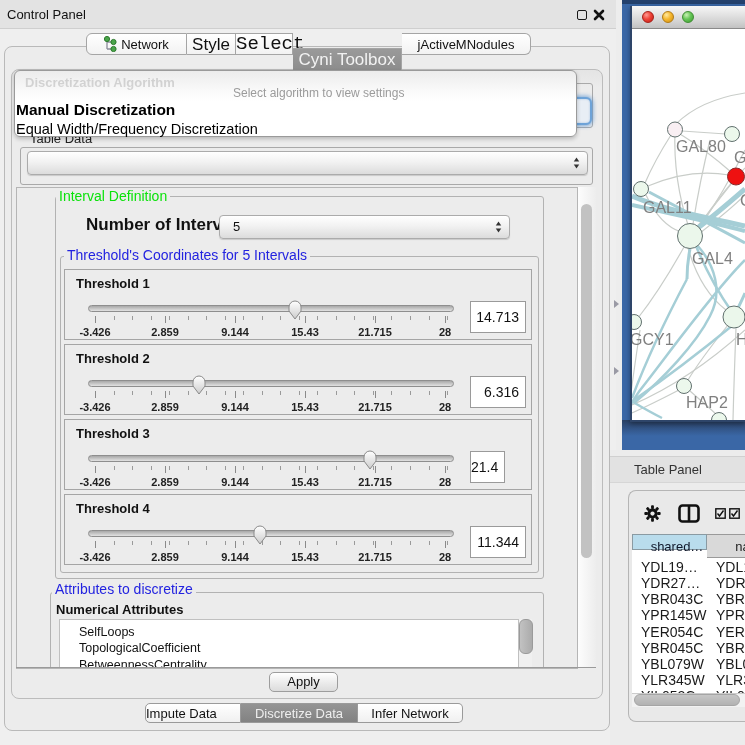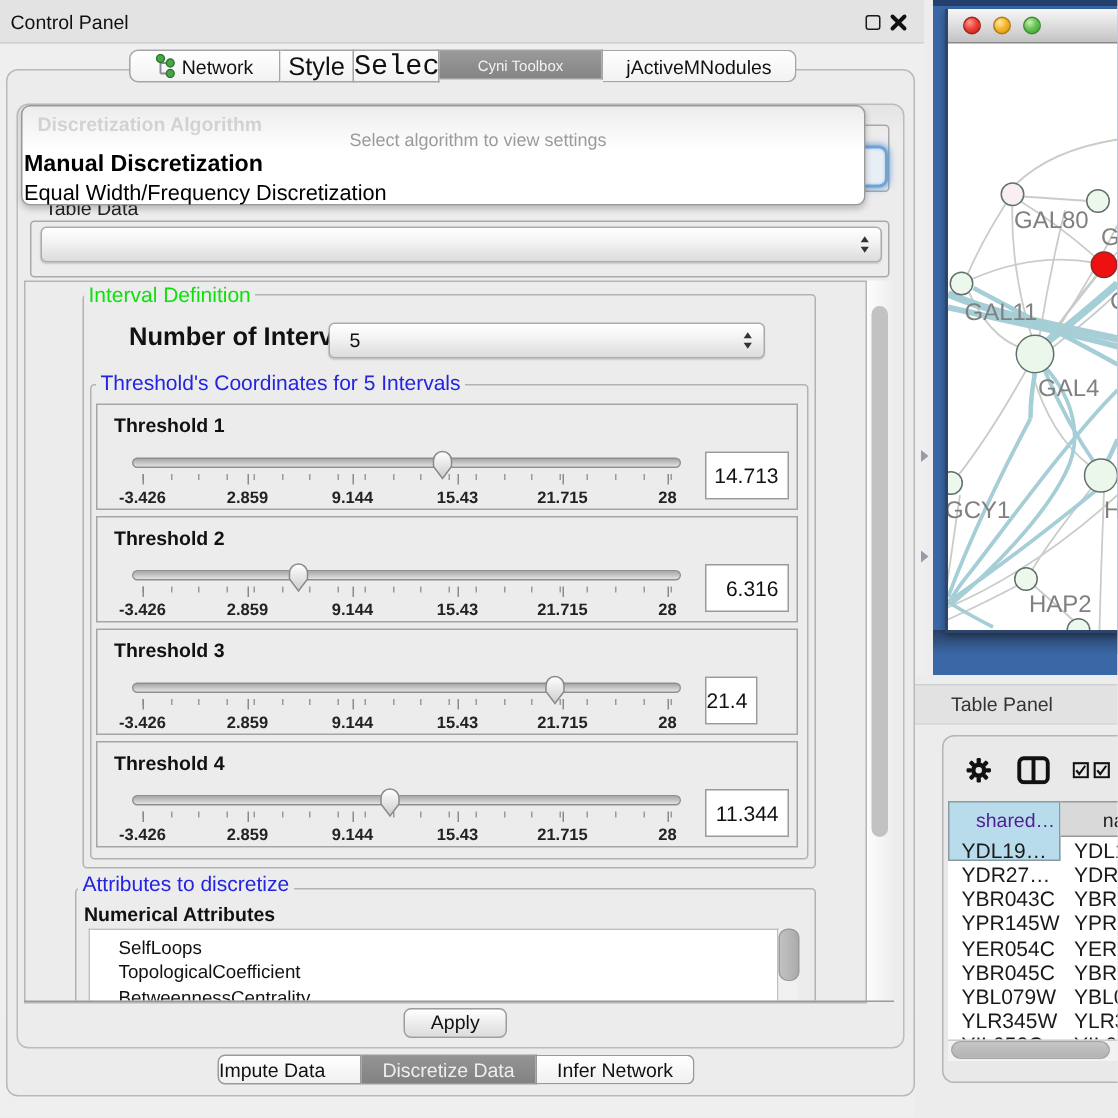--- a/index.html
+++ b/index.html
@@ -32,21 +32,21 @@
 
 <div id="toptabs" class="abs" style="left:86px;top:33px;height:22px;display:flex;">
       <div style="width:101px;height:22px;box-sizing:border-box;border:1px solid #a5a5a5;border-radius:6px 0 0 6px;background:linear-gradient(#ffffff,#f2f2f2);color:#111;font-size:13px;text-align:center;line-height:21px;"><svg style="vertical-align:-3px;margin-right:4px;" width="13" height="16" viewBox="0 0 13 16">
           <path d="M3 3 L3 13 M3 6 L8 6 M3 13 L8 13" stroke="#8a8a9a" stroke-width="1.3" fill="none"></path>
           <circle cx="3" cy="3" r="2.6" fill="#4aa54a" stroke="#2d7a2d"></circle>
           <circle cx="9.5" cy="6" r="2.6" fill="#4aa54a" stroke="#2d7a2d"></circle>
           <circle cx="9.5" cy="13" r="2.6" fill="#4aa54a" stroke="#2d7a2d"></circle>
         </svg>Network</div>
       <div style="width:49px;height:22px;box-sizing:border-box;border:1px solid #a5a5a5;border-left:none;background:linear-gradient(#ffffff,#f2f2f2);color:#111;font-size:17px;text-align:center;line-height:21px;">Style</div>
       <div style="width:57px;height:22px;box-sizing:border-box;border:1px solid #a5a5a5;border-left:none;background:linear-gradient(#ffffff,#f2f2f2);color:#111;font-size:19px;text-align:right;line-height:21px;font-family:Liberation Mono, monospace;">Select</div>
-      <div style="width:109px;height:20px;box-sizing:border-box;border:1px solid #a5a5a5;border-left:none;background:linear-gradient(#9a9a9a,#848484);color:#f2f2f2;font-size:10px;text-align:center;line-height:21px;">Cyni Toolbox</div>
+      <div style="width:109px;height:36px;box-sizing:border-box;border:1px solid #a5a5a5;border-left:none;background:linear-gradient(#9a9a9a,#848484);color:#f2f2f2;font-size:17px;text-align:center;line-height:21px;margin-top:15px;">Cyni Toolbox</div>
       <div style="width:129px;height:22px;box-sizing:border-box;border:1px solid #a5a5a5;border-left:none;border-radius:0 6px 6px 0;background:linear-gradient(#ffffff,#f2f2f2);color:#111;font-size:13px;text-align:center;line-height:21px;">jActiveMNodules</div>
     </div>
 
 <div class="groupbox" style="left:20px;top:83px;width:571px;height:43px;"></div>
 
 <div class="abs" style="left:26px;top:97px;width:562px;height:24px;border:2px solid #6ea3d8;border-radius:6px;background:#e8eef5;box-shadow:0 0 4px 1px rgba(85,145,210,0.75), inset 0 0 2px rgba(85,145,210,0.5);"></div>
 
 <div class="abs grouplbl" style="left:30px;top:131px;">Table Data</div>
 <div class="groupbox" style="left:20px;top:147px;width:571px;height:36px;"></div>
 <div class="combo" style="left:27px;top:151px;width:559px;height:22px;">
@@ -385,21 +385,21 @@
     </svg>
 
 <svg class="abs" style="left:715px;top:508px;" width="26" height="11" viewBox="0 0 26 11">
 <rect x="0.8" y="0.8" width="9.4" height="9.4" fill="none" stroke="#111" stroke-width="1.4"></rect>
       <path d="M2.5 5.5 L4.5 8 L8.5 2.5" stroke="#111" stroke-width="1.4" fill="none"></path>
 <rect x="14.8" y="0.8" width="9.4" height="9.4" fill="none" stroke="#111" stroke-width="1.4"></rect>
       <path d="M16.5 5.5 L18.5 8 L22.5 2.5" stroke="#111" stroke-width="1.4" fill="none"></path>
 </svg>
 
 <div class="abs" style="left:632px;top:534px;width:113px;height:173px;background:#ffffff;"></div>
-<div class="abs" style="left:632px;top:534px;width:75px;height:40px;background:#b9dcec;border:1px solid #8a9aa2;box-sizing:border-box;text-align:center;text-indent:15px;font-size:13px;color:#4c1d95;line-height:23px;">shared…</div>
+<div class="abs" style="left:632px;top:534px;width:75px;height:16px;background:#b9dcec;border:1px solid #8a9aa2;box-sizing:border-box;text-align:center;text-indent:15px;font-size:13px;color:#0f172a;line-height:23px;">shared…</div>
 <div class="abs" style="left:707px;top:534px;width:90px;height:24px;background:#d9d9d9;border:1px solid #9a9a9a;border-left:none;box-sizing:border-box;text-align:center;font-size:13px;color:#222;line-height:23px;">name</div>
 <div id="trows">
       <div class="abs" style="left:641px;top:559.3px;font-size:14px;color:#1a1a1a;">YDL19…</div>
       <div class="abs" style="left:716px;top:559.3px;font-size:14px;color:#1a1a1a;">YDL19…</div>
       <div class="abs" style="left:641px;top:575.3499999999999px;font-size:14px;color:#1a1a1a;">YDR27…</div>
       <div class="abs" style="left:716px;top:575.3499999999999px;font-size:14px;color:#1a1a1a;">YDR27…</div>
       <div class="abs" style="left:641px;top:591.4px;font-size:14px;color:#1a1a1a;">YBR043C</div>
       <div class="abs" style="left:716px;top:591.4px;font-size:14px;color:#1a1a1a;">YBR043C</div>
       <div class="abs" style="left:641px;top:607.4499999999999px;font-size:14px;color:#1a1a1a;">YPR145W</div>
       <div class="abs" style="left:716px;top:607.4499999999999px;font-size:14px;color:#1a1a1a;">YPR145W</div>

